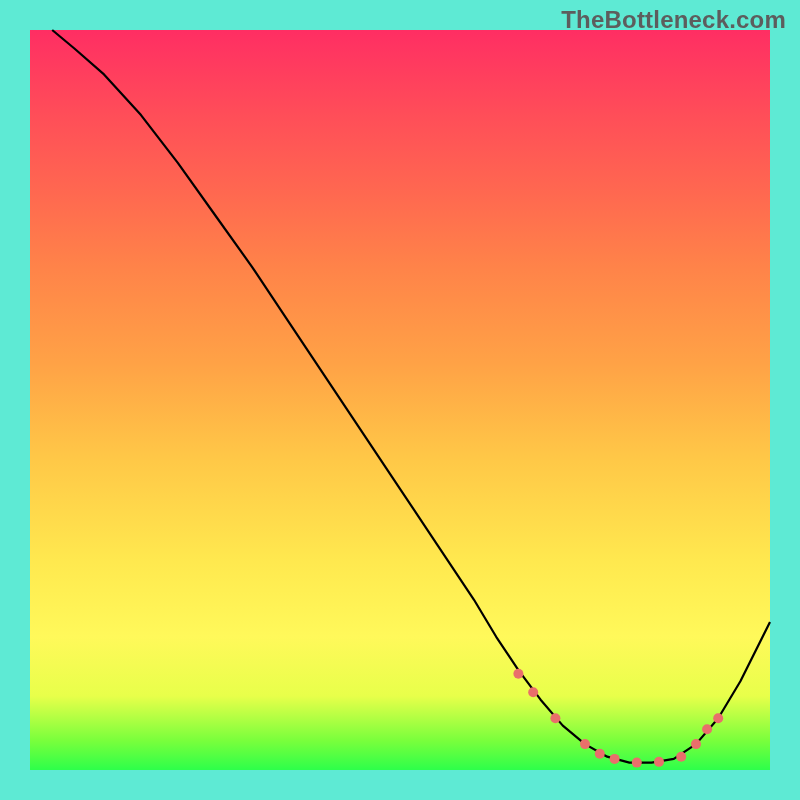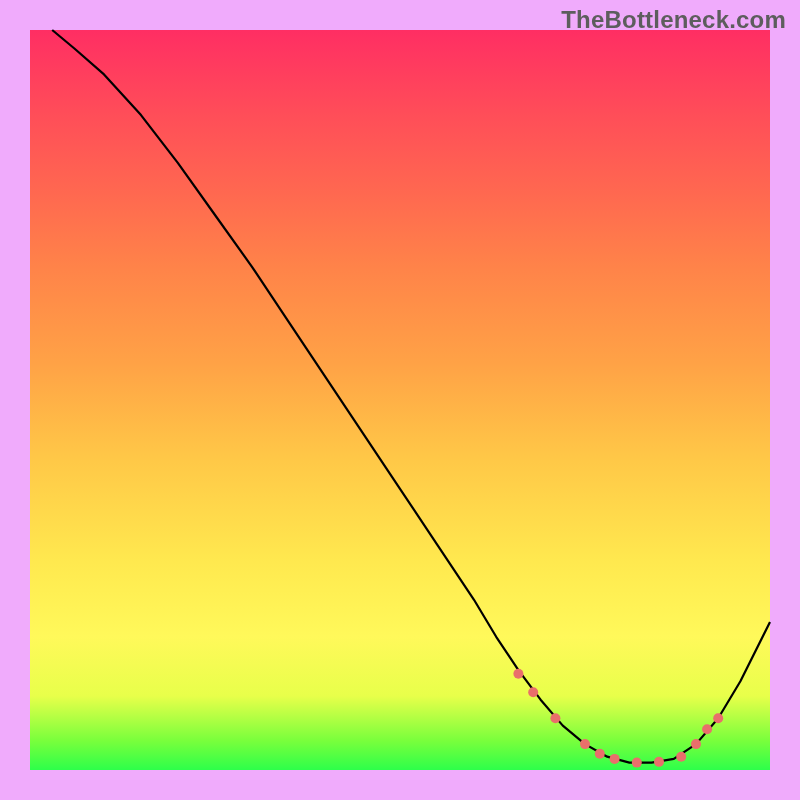--- a/index.html
+++ b/index.html
@@ -1,21 +1,21 @@
 <!DOCTYPE html>
 <html><head>
 <meta charset="utf-8">
 <style>
   * { margin: 0; padding: 0; box-sizing: border-box; }
   html, body { width: 800px; height: 800px; overflow: hidden; background: #000; }
   .frame {
     position: relative;
     width: 800px;
     height: 800px;
-    background: #f0abfc;
+    background: #5eead4;
   }
   .plot-area {
     position: absolute;
     left: 30px;
     top: 30px;
     width: 740px;
     height: 740px;
     background: linear-gradient(to top,
       #2dff4a 0%,
       #7aff3c 4%,

